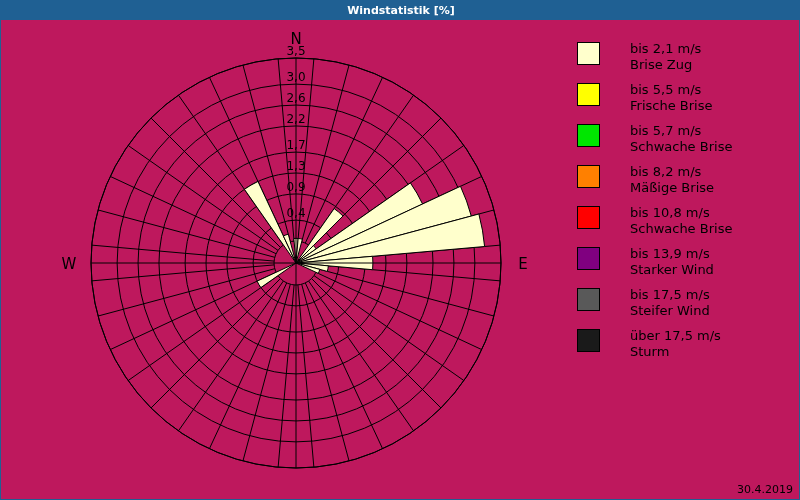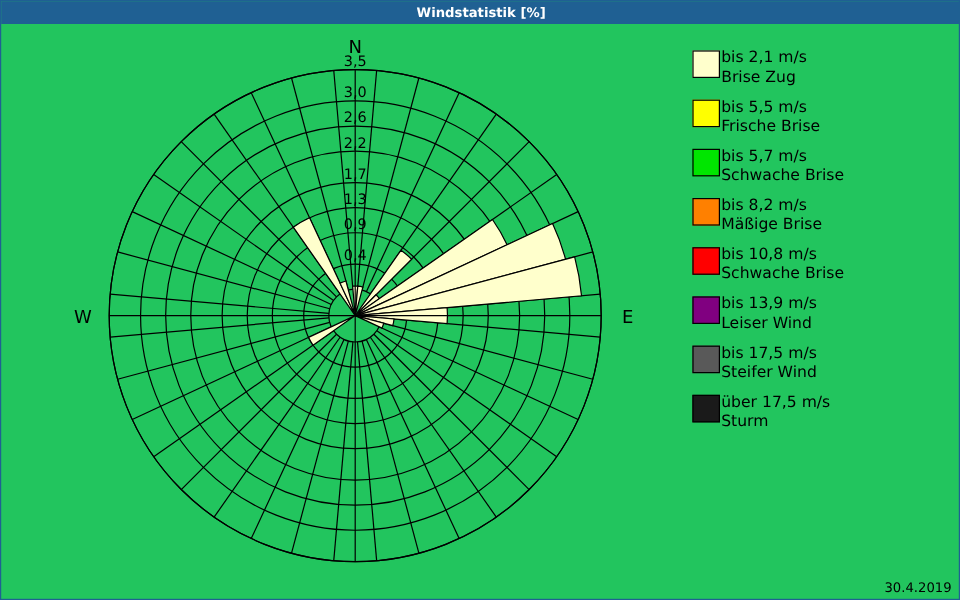--- a/index.html
+++ b/index.html
@@ -4,21 +4,21 @@
 <title>Windstatistik</title>
 <style>
   html,body{margin:0;padding:0;}
   body{
     width:800px;height:500px;overflow:hidden;
     background:#ffffff;
     font-family:"DejaVu Sans","Liberation Sans",sans-serif;
   }
   #app{
     position:relative;width:800px;height:500px;
-    background:#22c55e;
+    background:#be185d;
     box-sizing:border-box;
     border:1px solid #1f6093;
   }
   
   #titlebar{
     position:absolute;left:0;top:0;width:800px;height:19px;
     background:#1f6093;
     color:#ffffff;
     font-size:11px;font-weight:bold;
     display:flex;align-items:center;justify-content:center;
@@ -38,21 +38,21 @@
     display:flex;align-items:flex-start;margin-bottom:9px;
   }
   .swatch{
     width:23px;height:23px;
     border:1px solid #000000;
     box-sizing:border-box;
     flex:0 0 auto;
     margin-top:1px;
   }
   .legend-text{
-    margin-left:1px;
+    margin-left:30px;
     font-size:13px;
     color:#000000;
     line-height:16px;
     white-space:nowrap;
   }
   .legend-text .l1{display:block;}
   .legend-text .l2{display:block;}
   
   #datestamp{
     position:absolute;right:6px;bottom:3px;
@@ -193,21 +193,21 @@
         <div class="swatch" style="background: rgb(255, 0, 0);"></div>
         <div class="legend-text">
           <span class="l1">bis 10,8 m/s</span>
           <span class="l2">Schwache Brise</span>
         </div>
       </div>
       <div class="legend-row">
         <div class="swatch" style="background: rgb(128, 0, 128);"></div>
         <div class="legend-text">
           <span class="l1">bis 13,9 m/s</span>
-          <span class="l2">Leiser Wind</span>
+          <span class="l2">Starker Wind</span>
         </div>
       </div>
       <div class="legend-row">
         <div class="swatch" style="background: rgb(89, 89, 89);"></div>
         <div class="legend-text">
           <span class="l1">bis 17,5 m/s</span>
           <span class="l2">Steifer Wind</span>
         </div>
       </div>
       <div class="legend-row">

